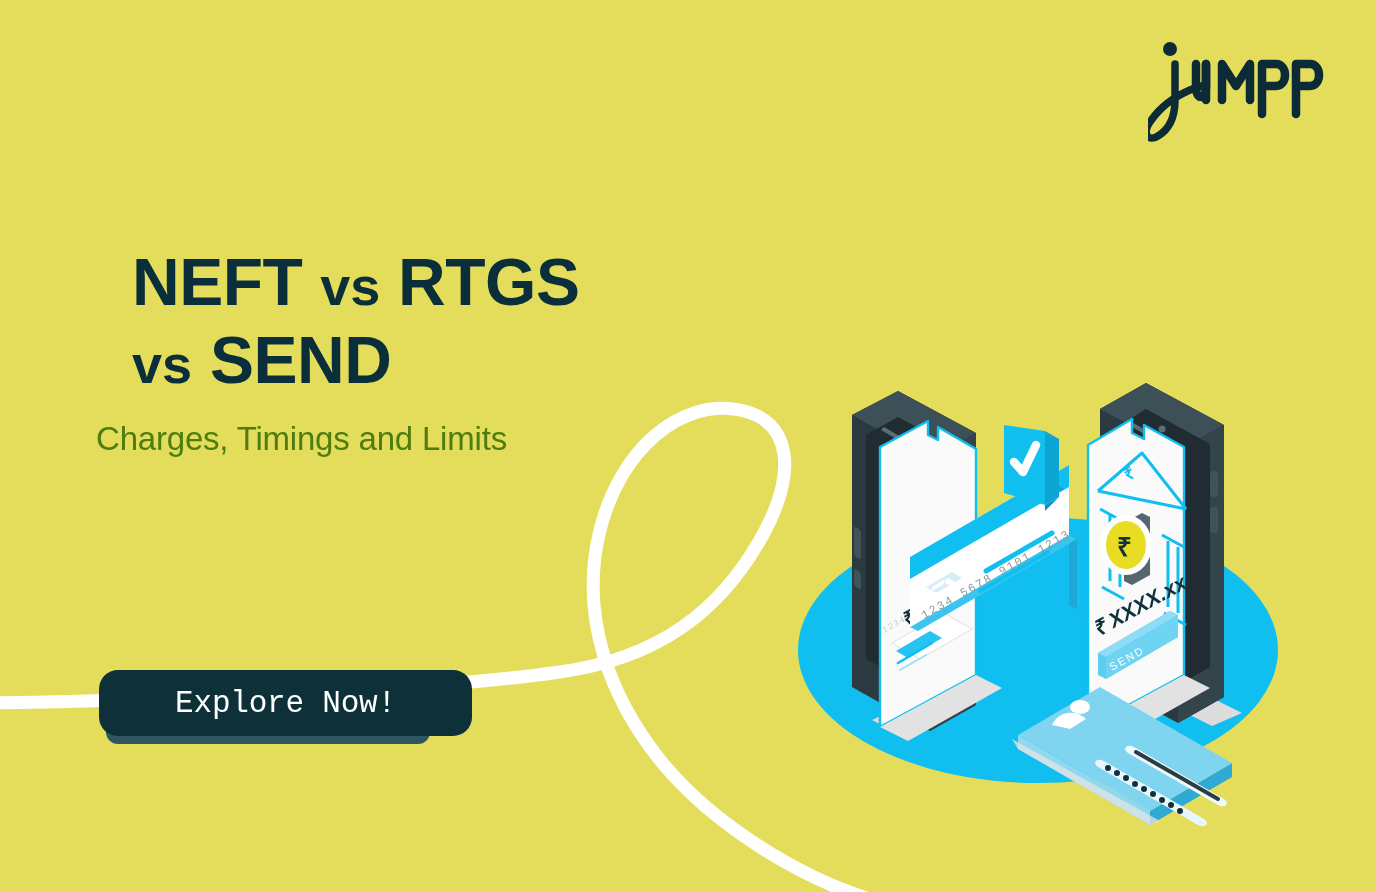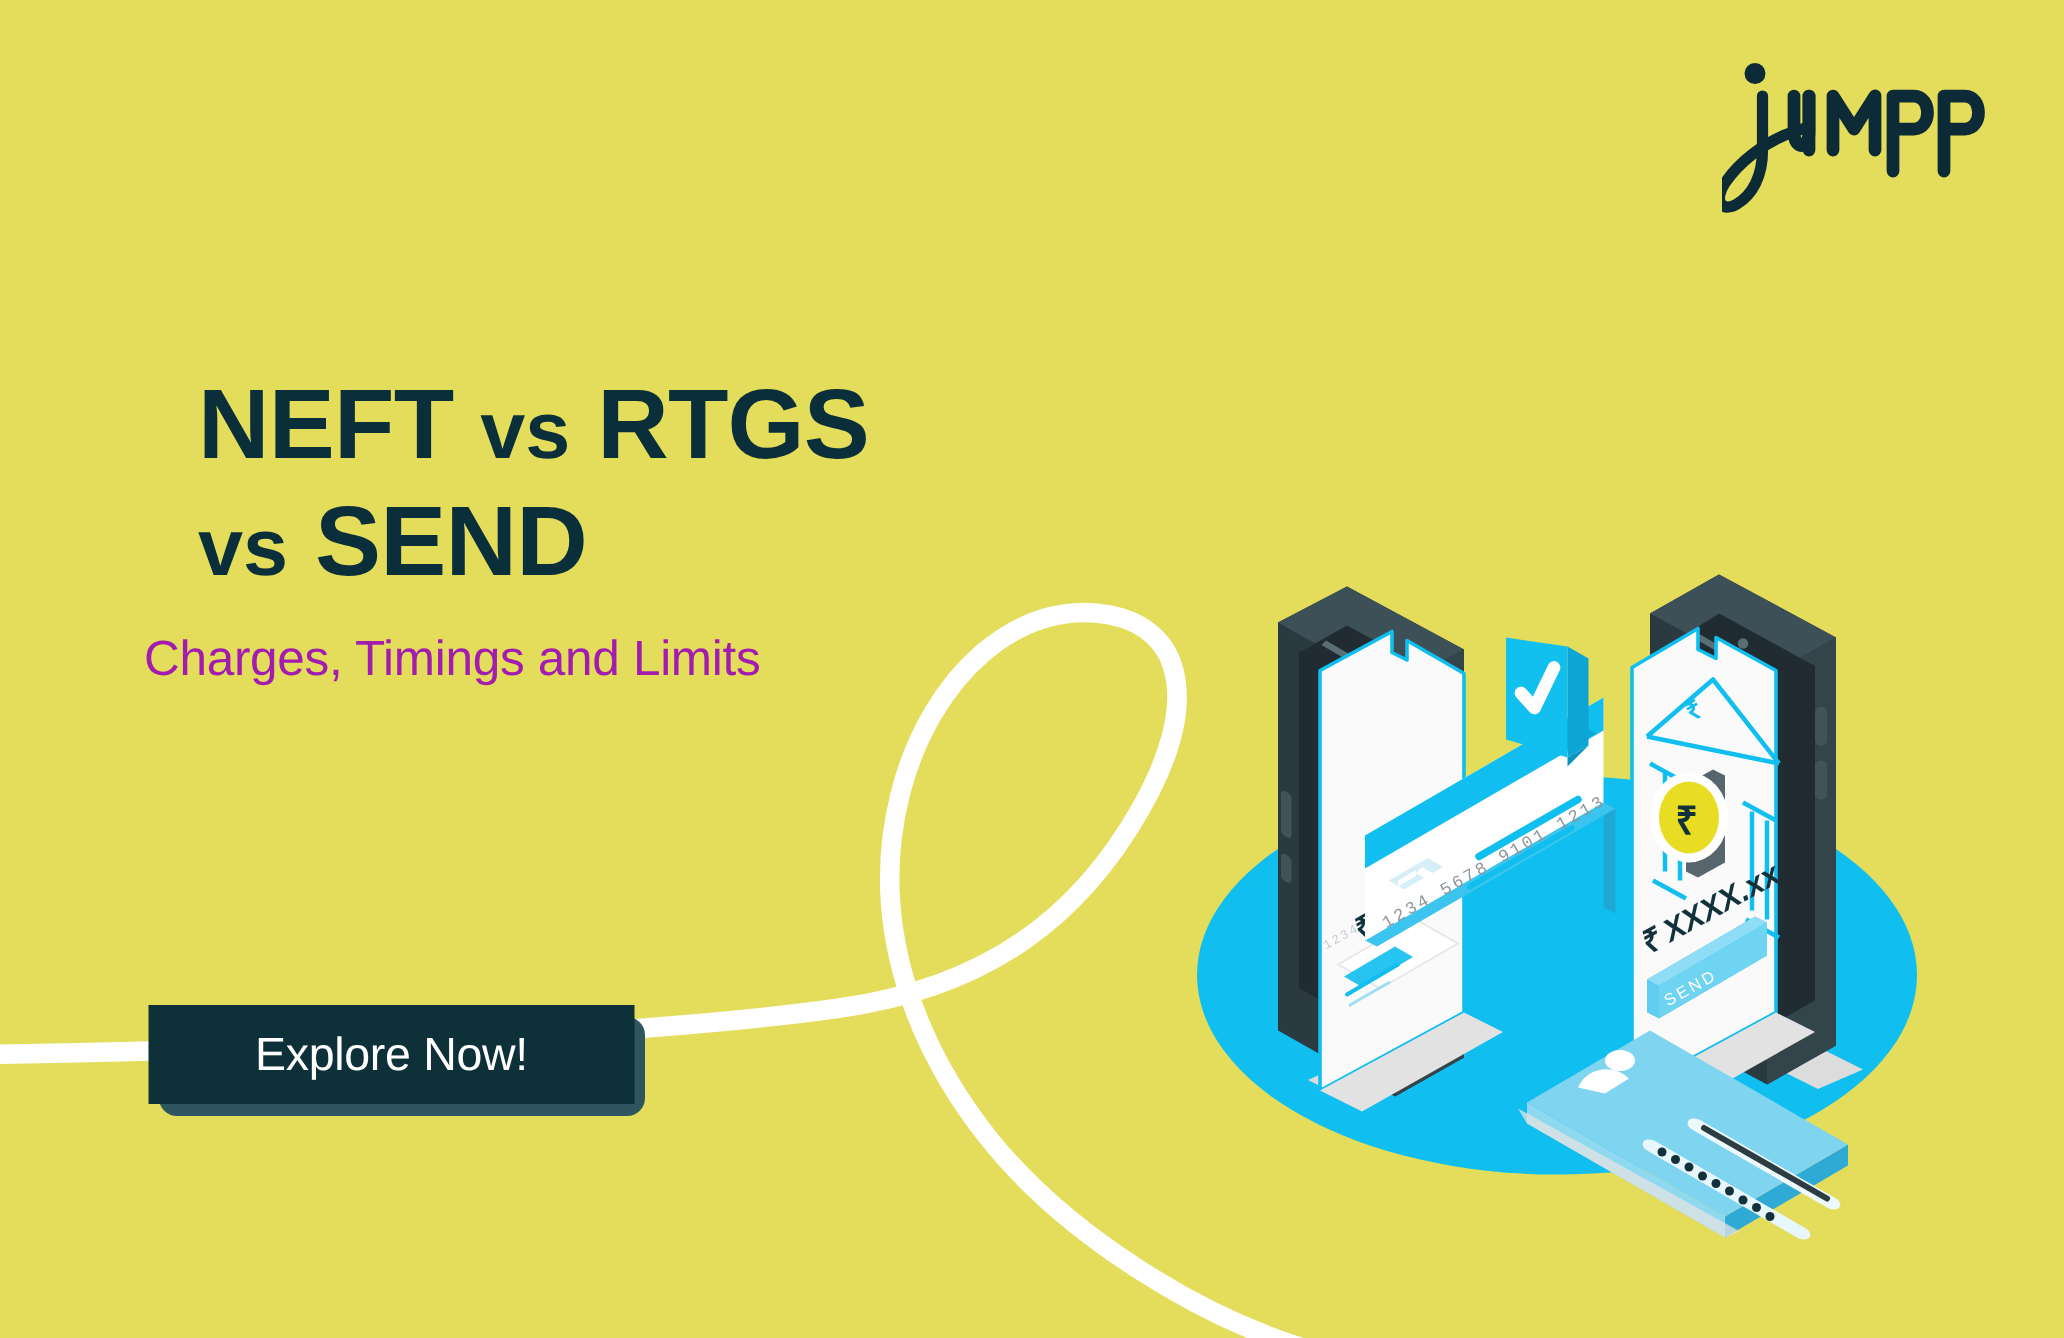--- a/index.html
+++ b/index.html
@@ -47,41 +47,41 @@
   }
   #headline .line .vs {
     font-size:54px;
     letter-spacing:0px;
   }
   #subtitle {
     position:absolute;
     left:96px; top:420px;
     font-size:33px;
     font-weight:normal;
-    color:#a21caf;
+    color:#4d7c0f;
     letter-spacing:-0.2px;
   }
 
   
   #cta-shadow {
     position:absolute;
     left:106px; top:678px;
     width:324px; height:66px;
     background:#2E5560;
     border-radius:12px;
   }
   #cta-button {
     position:absolute;
     left:99px; top:670px;
-    width:324px; height:66px;
+    width:373px; height:66px;
     background:#0D3039;
     border:none;
-    border-radius:0;
+    border-radius:19px;
     color:#FFFFFF;
-    font-family:Liberation Sans, sans-serif;
+    font-family:Liberation Mono, monospace;
     font-size:31px;
     letter-spacing:-0.2px;
     cursor:pointer;
     display:flex;
     align-items:center;
     justify-content:center;
   }
 
   
   #illustration {

